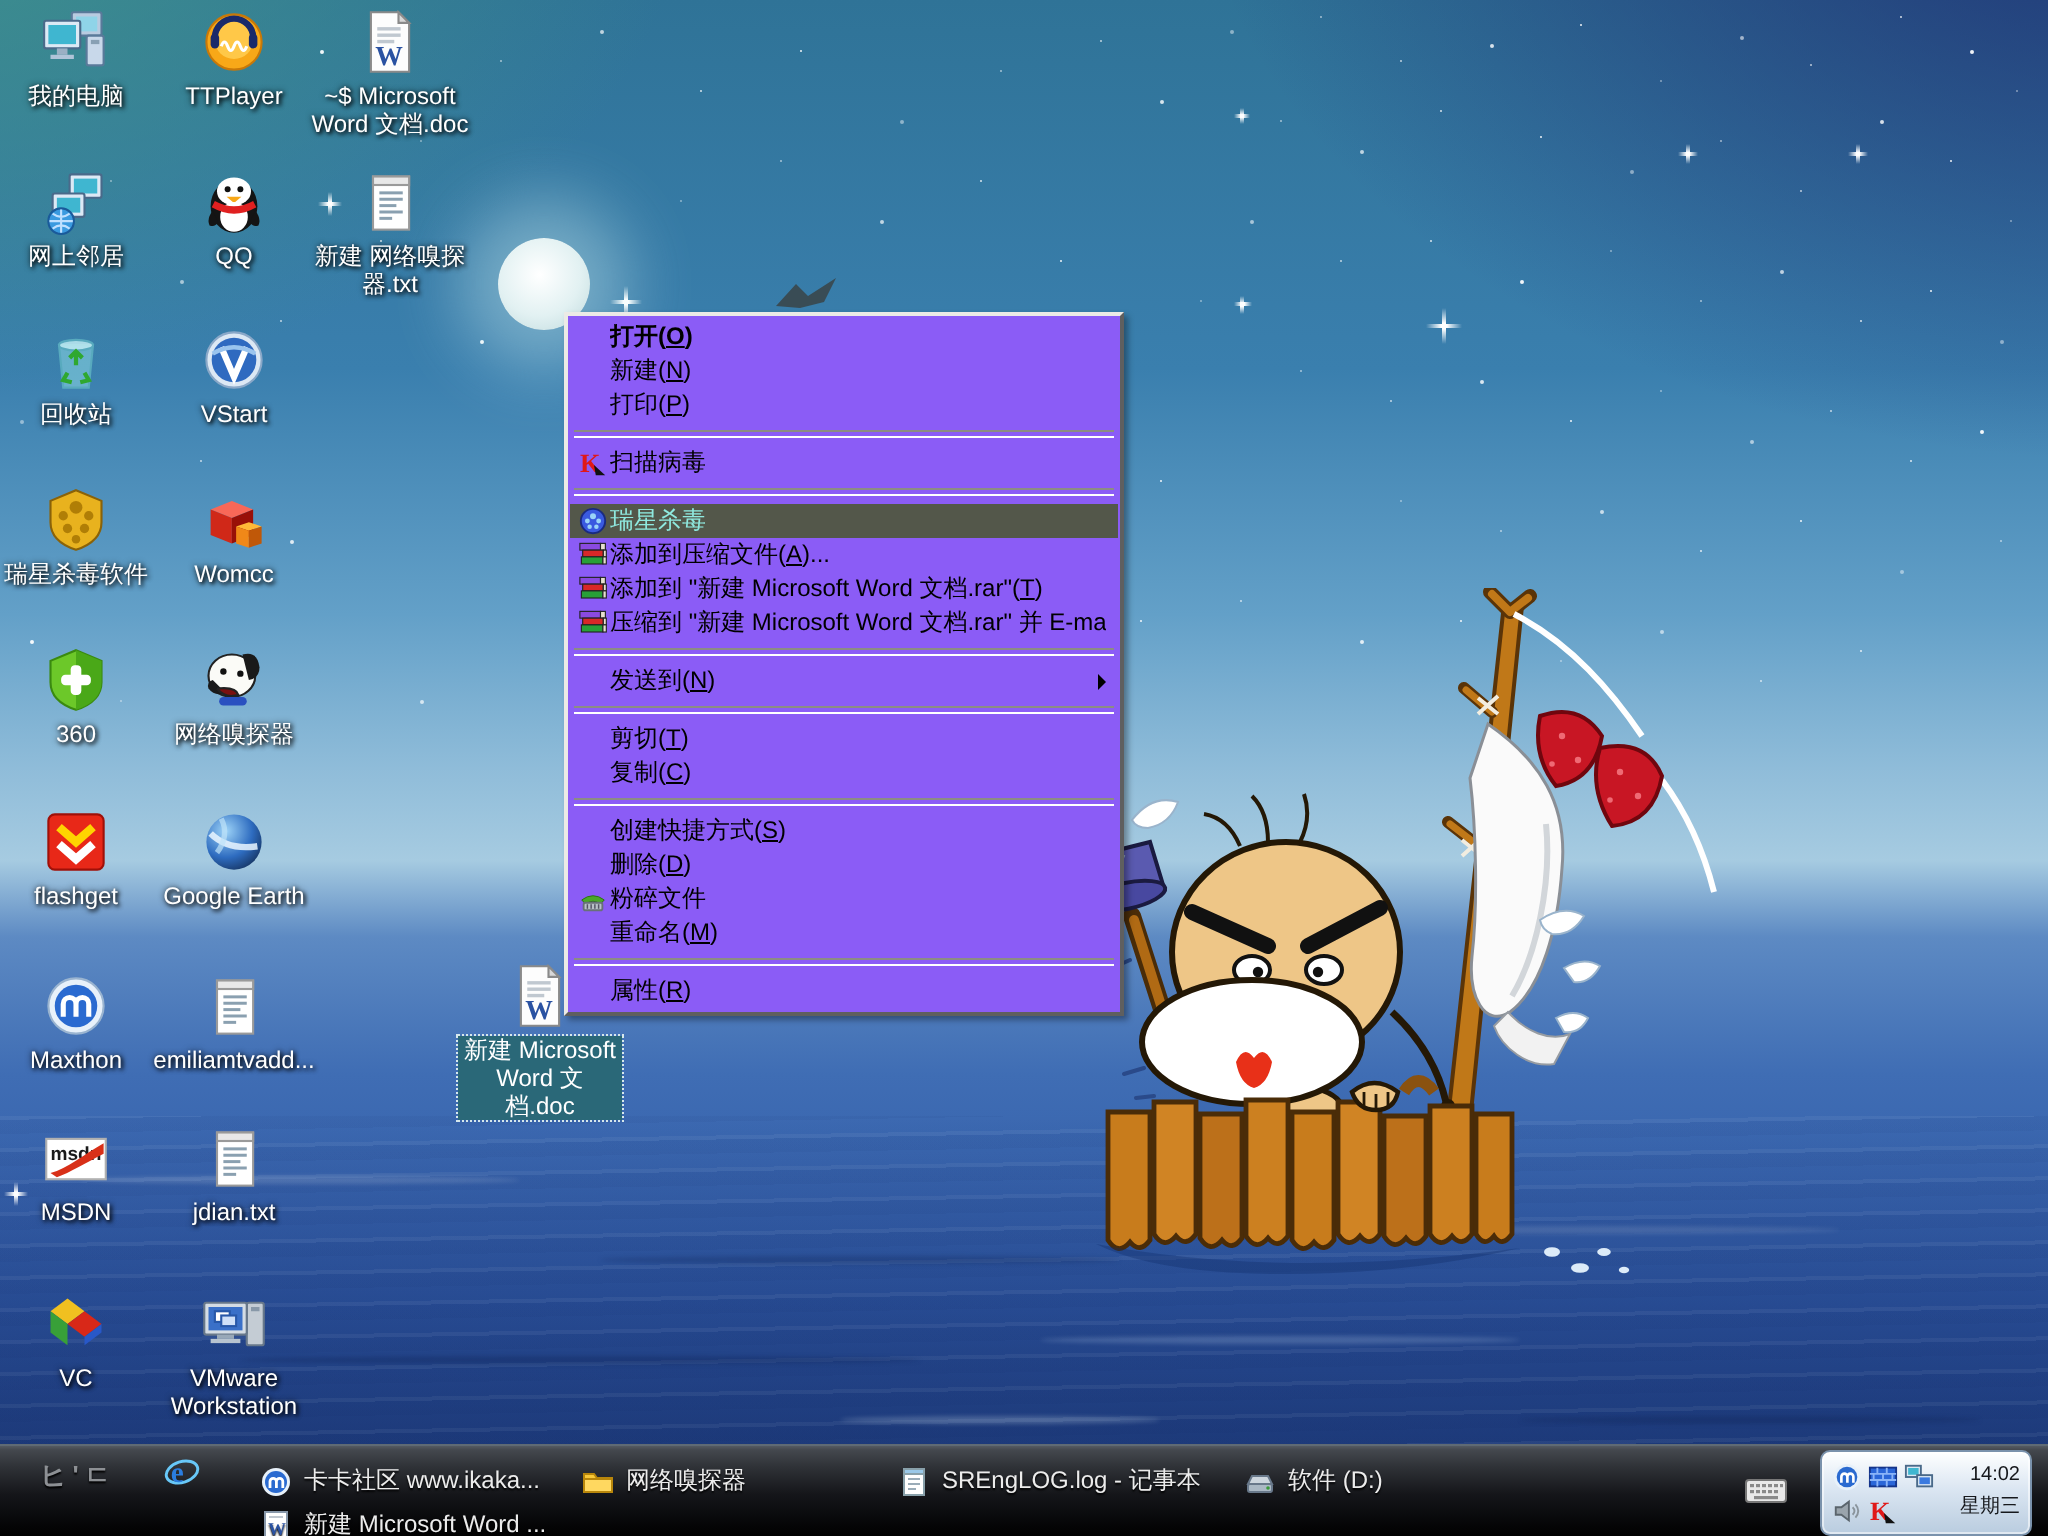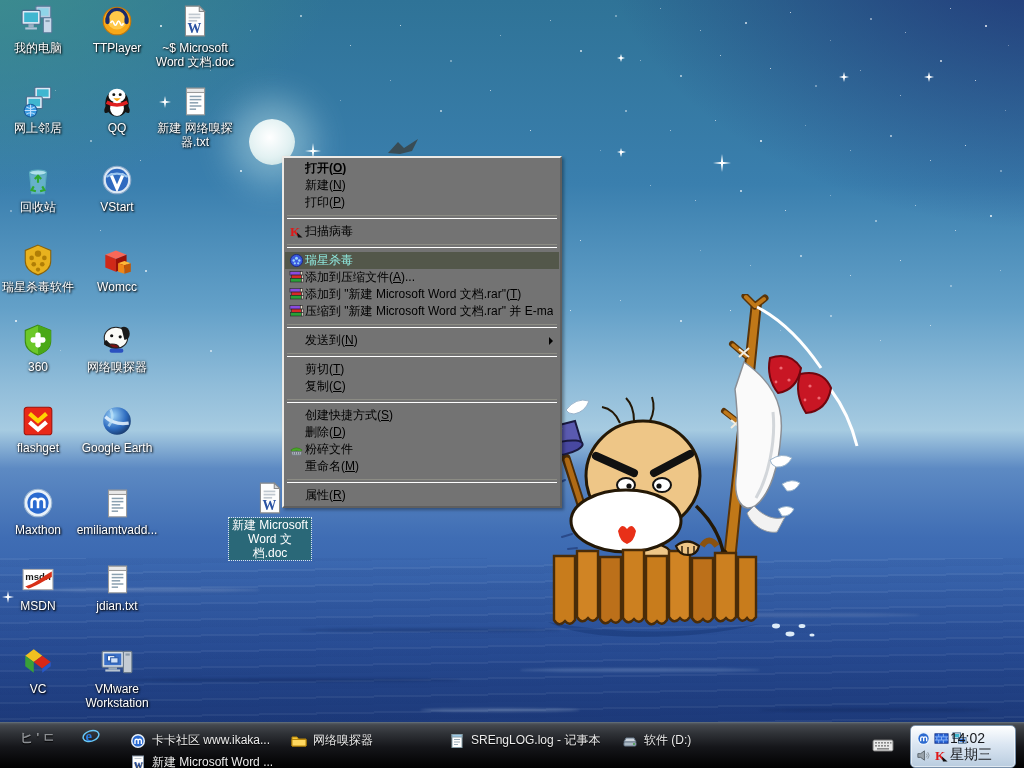--- a/index.html
+++ b/index.html
@@ -27,21 +27,21 @@
   #cartoon{position:absolute;left:538px;top:294px;width:345px;height:354px;}
   
   .dicon{position:absolute;width:96px;margin-left:-48px;text-align:center;cursor:default;}
   .dicon .ic{display:block;width:34px;height:34px;margin:0 auto;}
   .dicon .ic svg{width:34px;height:34px;display:block;}
   .dicon .lbl{display:inline-block;margin-top:3px;font-size:12px;line-height:14px;color:#fff;
     text-shadow:1px 1px 2px #000,0 0 3px rgba(0,0,0,.75);padding:0 2px;max-width:88px;}
   .dicon.selected .lbl{background:#2a6878;outline:1px dotted #d7e8ec;text-shadow:none;max-width:78px;}
   
   #context-menu{position:absolute;left:282px;top:156px;width:280px;box-sizing:border-box;
-    background:#737373;border:2px solid;border-color:#eceae6 #5f5f5f #5f5f5f #eceae6;
+    background:#8b5cf6;border:2px solid;border-color:#eceae6 #5f5f5f #5f5f5f #eceae6;
     padding:2px 1px;font-size:12px;color:#000;box-shadow:2px 2px 3px rgba(0,0,0,.35);}
   .menu-item{display:flex;align-items:center;height:17px;padding:0 6px 0 2px;white-space:nowrap;}
   .mi-icon{width:18px;height:16px;flex:none;display:flex;align-items:center;justify-content:center;}
   .mi-icon svg{width:15px;height:15px;display:block;}
   .mi-label{flex:0 1 auto;overflow:hidden;}
   .mi-arrow{margin-left:auto;width:0;height:0;border-left:4px solid #000;
     border-top:4px solid transparent;border-bottom:4px solid transparent;}
   .menu-item.hl{background:#53574a;color:#8fe9df;}
   .menu-sep{height:2px;border-top:1px solid #8c8c84;border-bottom:1px solid #ffffff;margin:4px 2px;}
   
@@ -55,21 +55,21 @@
   .ql svg{width:18px;height:18px;}
   .tb-btn{position:absolute;height:20px;display:flex;align-items:flex-end;gap:6px;color:#ececec;
     font-size:12px;white-space:nowrap;text-shadow:0 1px 1px #000;}
   .tb-btn .bic, .tb-btn .bic svg{width:16px;height:16px;display:block;flex:none;}
   .kb{position:absolute;left:872px;top:15px;width:22px;height:15px;}
   #tray{position:absolute;left:910px;top:2px;width:104px;height:41px;border-radius:5px;
     background:linear-gradient(180deg,#feffff,#dbe6f2 45%,#b9ccdf);
     border:1px solid #7a92ac;box-shadow:inset 0 0 0 1px rgba(255,255,255,.55);}
   .tray-row{position:absolute;left:5px;display:flex;gap:3px;align-items:center;}
   .tray-row .tic,.tray-row .tic svg{width:15px;height:15px;display:block;}
-  .tray-clock{position:absolute;right:23px;width:42px;text-align:left;font-size:14px;color:#16181c;line-height:12px;}
+  .tray-clock{position:absolute;right:5px;width:42px;text-align:right;font-size:10px;color:#16181c;line-height:12px;}
 </style>
 </head>
 <body>
 
 <div id="screen">
 
   <div class="wallpaper"></div>
     <div class="sea">
       <div class="streak" style="left: 40px; top: 30px; width: 220px; height: 4px; background: rgba(255, 255, 255, 0.14); filter: blur(1px);"></div>
       <div class="streak" style="left: 300px; top: 70px; width: 260px; height: 4px; background: rgba(10, 30, 80, 0.25); filter: blur(1px);"></div>

